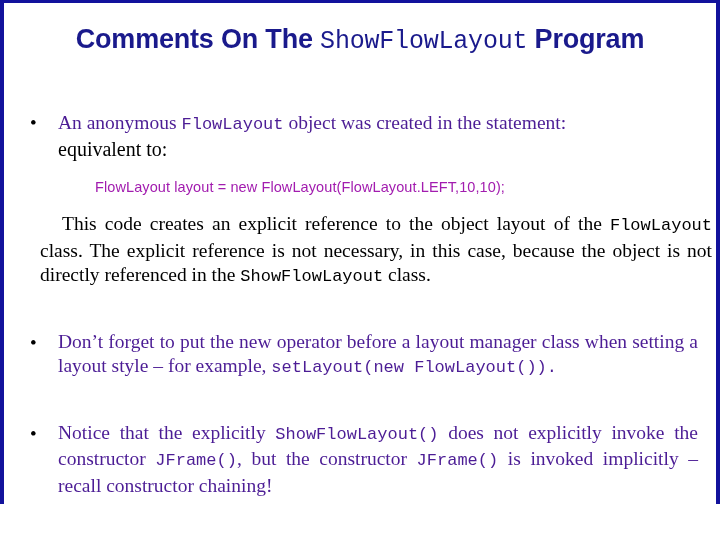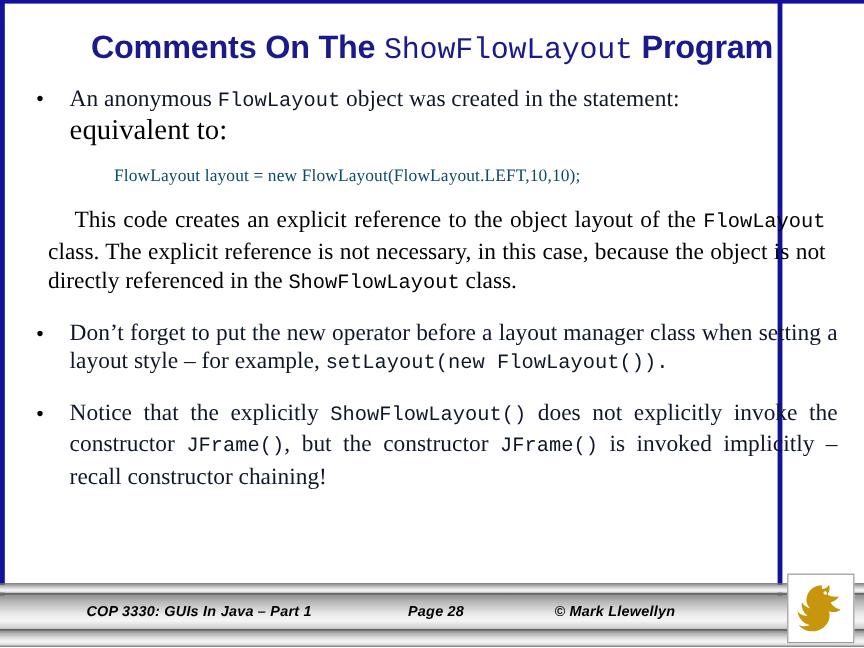--- a/index.html
+++ b/index.html
@@ -9,21 +9,21 @@
   }
   body {
     width: 720px;
     height: 540px;
     overflow: hidden;
     font-family: "Liberation Serif", serif;
   }
 
   #slide {
     position: relative;
-    width: 652px;
+    width: 720px;
     height: 540px;
     background: #ffffff;
     box-sizing: border-box;
   }
 
   
   .edge-border {
     position: absolute;
     top: 0;
     width: 4px;
@@ -79,23 +79,24 @@
     left: 30px;
     top: 0;
     font-size: 19px;
     line-height: 25px;
     color: #000;
   }
   .btext {
     font-family: "Liberation Serif", serif;
     font-size: 19.5px;
     line-height: 25px;
-    color: #0f172a;
+    color: #4c1d95;
     text-align: justify;
     text-justify: inter-word;
+    margin-top: 40px;
   }
   .mono {
     font-family: "Liberation Mono", monospace;
     font-size: 17px;
   }
   .mono-sm {
     font-family: "Liberation Mono", monospace;
     font-size: 14.5px;
     letter-spacing: 0.1px;
   }
@@ -108,43 +109,43 @@
     text-justify: inter-word;
   }
   .stmt-line::after {
     content: "";
     display: inline-block;
     width: 100%;
   }
 
   .equiv {
     font-family: "Liberation Serif", serif;
-    font-size: 24px;
+    font-size: 20px;
     line-height: 24px;
   }
 
   
   .code-block {
     margin-top: 12px;
     padding-left: 95px;
   }
   .code-line {
-    font-family: Liberation Serif, serif;
+    font-family: Liberation Sans, sans-serif;
     font-size: 14.5px;
     line-height: 29px;
-    color: #0c4a6e;
+    color: #a21caf;
     white-space: pre;
     letter-spacing: 0.1px;
   }
 
   
   .para {
     margin-top: 10px;
     padding-left: 40px;
-    padding-right: 32px;
+    padding-right: 8px;
     font-family: "Liberation Serif", serif;
     font-size: 19.5px;
     line-height: 24.5px;
     text-align: justify;
     text-justify: inter-word;
     text-indent: 22px;
     color: #000;
   }
 
   .bullet-block { margin-top: 16px; }
@@ -245,33 +246,14 @@
 
     <div class="bullet-row bullet-block">
       <span class="bullet-dot">•</span>
       <div class="btext">
         <span>Notice that the explicitly </span><span class="mono">ShowFlowLayout()</span><span> does not explicitly invoke the constructor </span><span class="mono">JFrame()</span><span>, but the constructor </span><span class="mono">JFrame()</span><span> is invoked implicitly – recall constructor chaining!</span>
       </div>
     </div>
 
   </div>
 
-  <div id="footer">
-    <div class="fbar top"></div>
-    <div class="fbar middle"></div>
-    <div class="fbar bottom"></div>
-    <div id="footer-text">
-      <span class="f1">COP 3330:  GUIs In Java – Part 1</span>
-      <span class="f2">Page 28</span>
-      <span class="f3">© Mark Llewellyn</span>
-    </div>
-
-    <div id="logo-box">
-      <svg width="46" height="46" viewBox="0 0 100 100">
-        <g fill="#c8960c">
-          <path d="M52 8 C40 8 30 15 26 25 C22 34 24 44 31 50 C25 49 19 45 16 39 C14 48 18 58 26 63 C19 64 12 61 8 55 C9 67 18 77 30 80 C24 83 16 83 10 80 C18 90 32 94 45 90 C52 88 58 83 62 77 C66 70 67 62 65 55 C72 58 80 57 86 52 C78 51 71 46 68 39 C74 38 80 34 83 28 C76 30 68 29 62 25 C66 20 67 13 65 7 C62 12 57 15 52 15 Z"></path>
-          <circle cx="58" cy="22" r="3.2" fill="#ffffff"></circle>
-        </g>
-      </svg>
-    </div>
-  </div>
 
 </div>
 
 </body></html>

